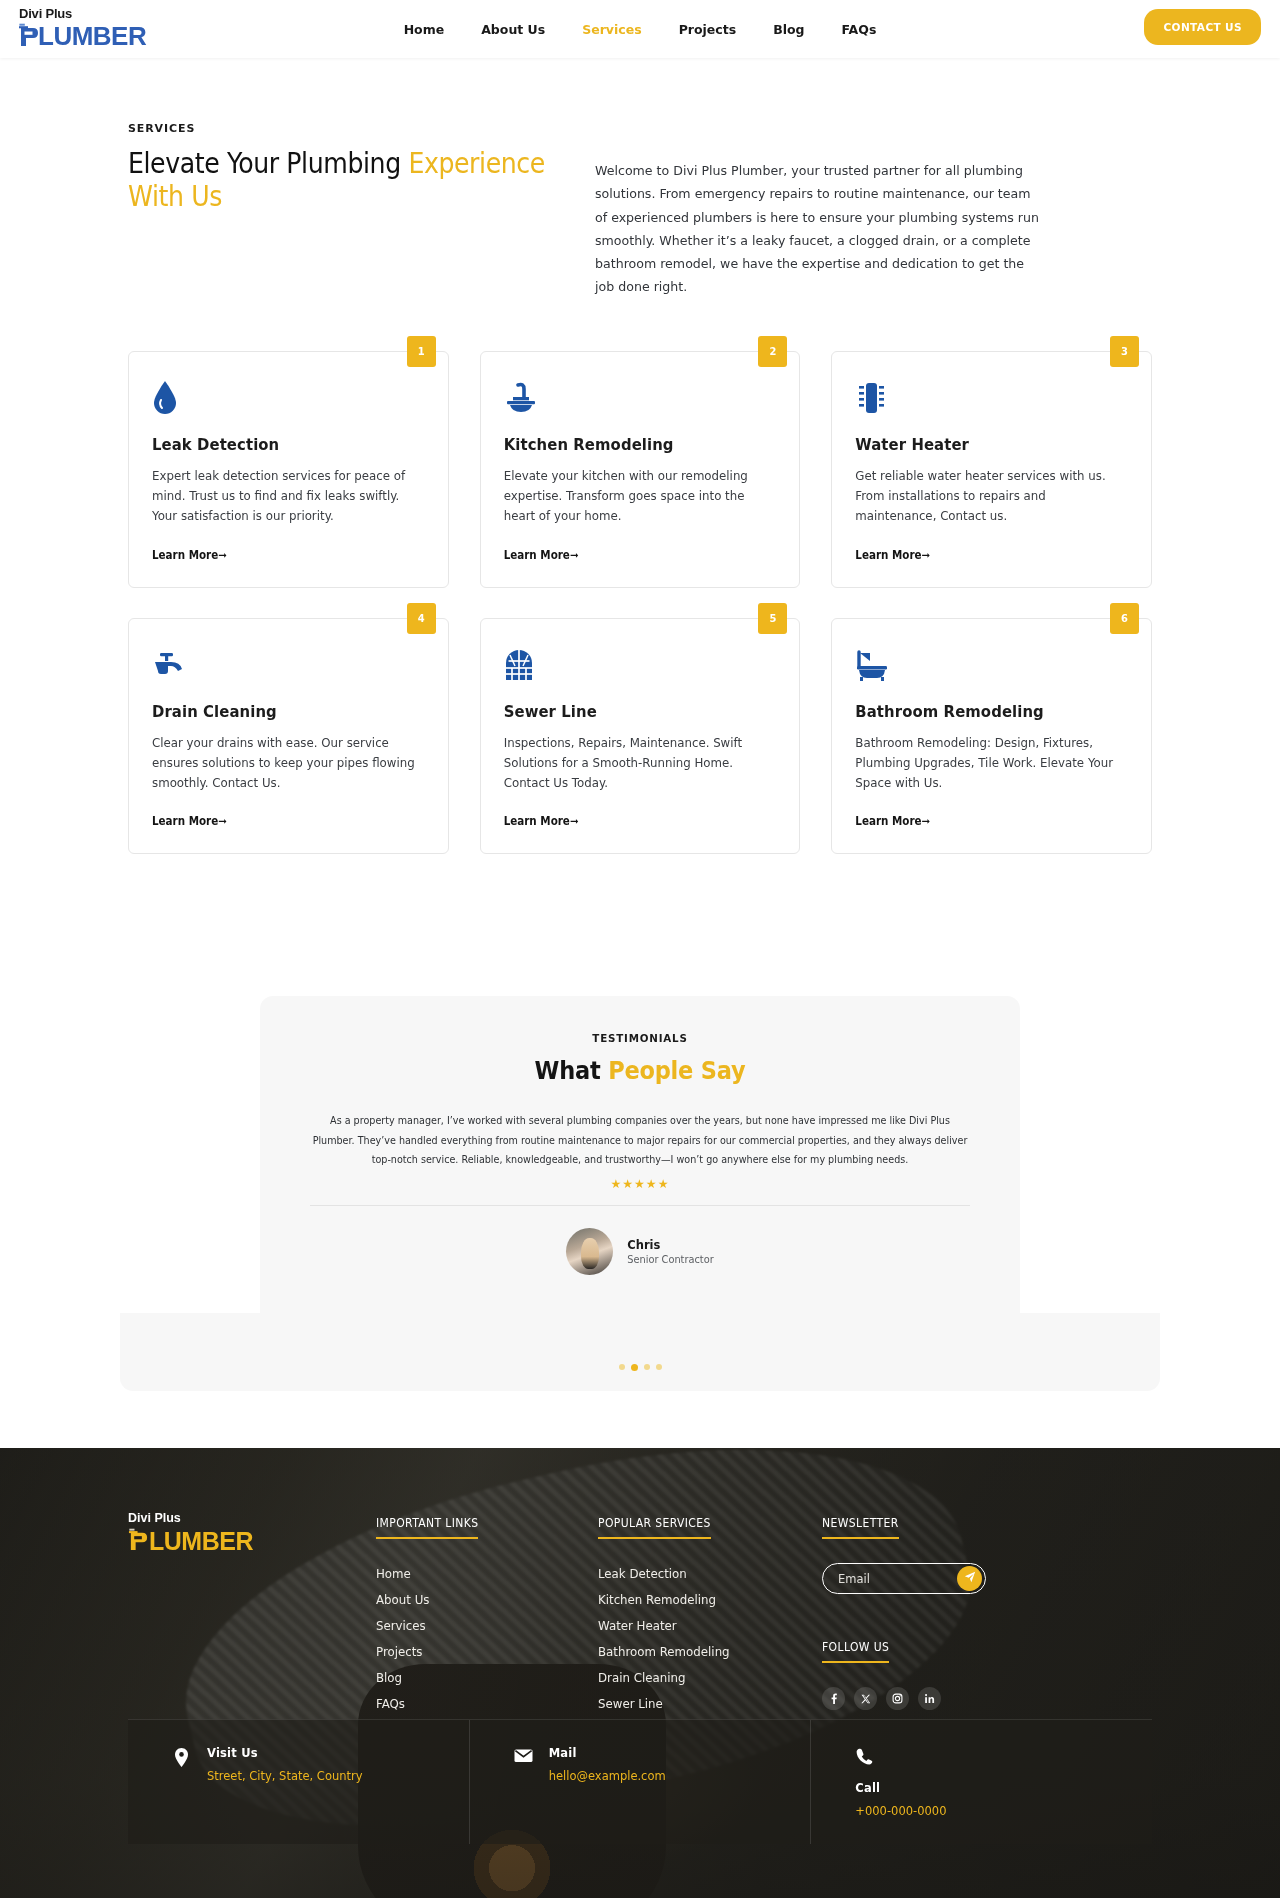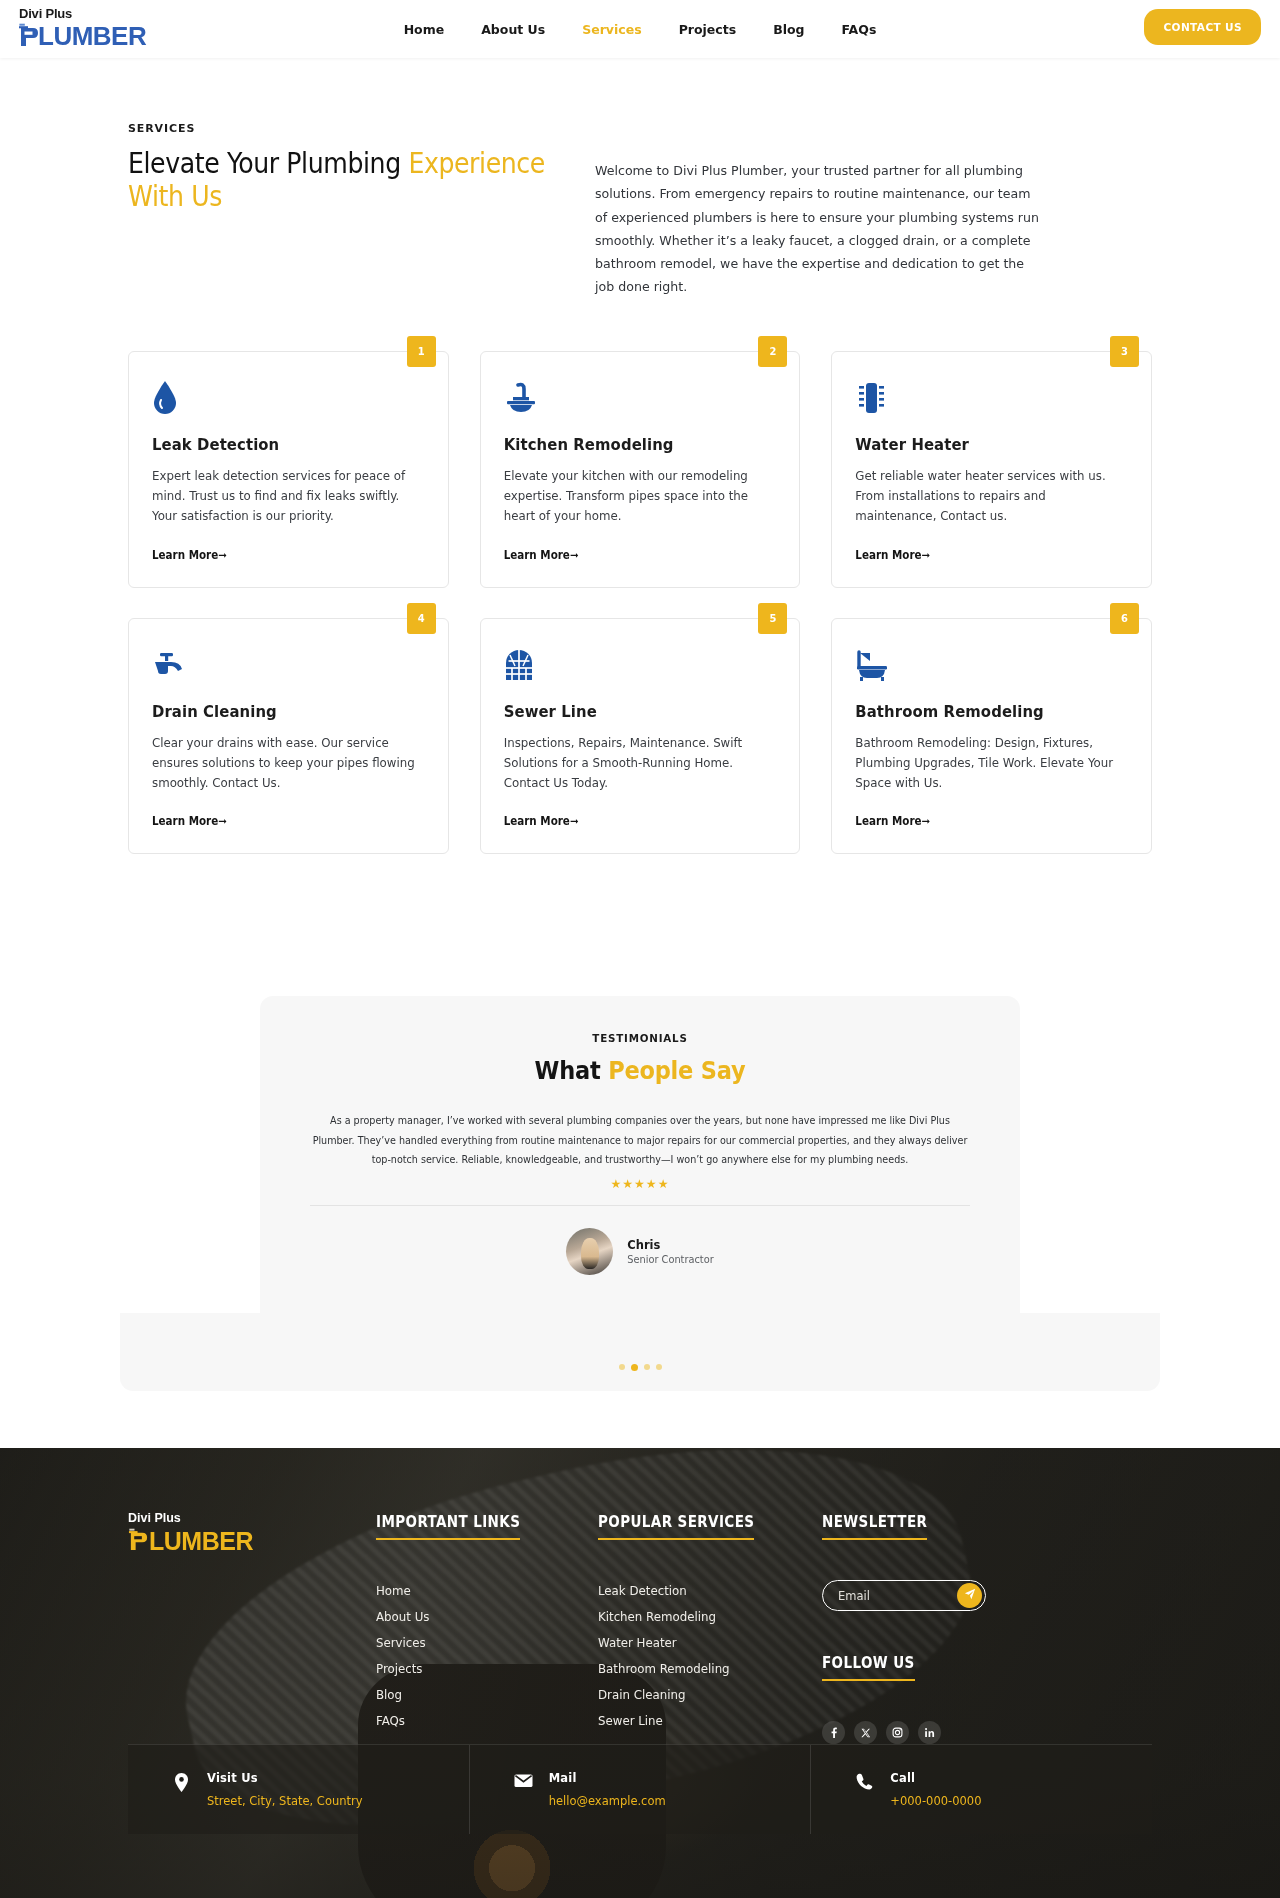--- a/index.html
+++ b/index.html
@@ -227,24 +227,24 @@
   .flogo-bottom { display:flex; align-items:center; }
   .flogo-word {
     font-family:"Liberation Sans", sans-serif;
     font-size:25px; font-weight:700; color:#eeb61d; letter-spacing:-0.5px;
   }
   .fabout-text {
     margin-top:24px; font-size:11.5px; line-height:1.88; color:#e9e7e2; max-width:192px;
   }
   .fheading {
     font-family:"DejaVu Sans Condensed","Liberation Sans Narrow","DejaVu Sans", sans-serif;
-    font-size:15px; font-weight:700; color:#ffffff; letter-spacing:0.4px;
+    font-size:12px; font-weight:400; color:#ffffff; letter-spacing:0.4px;
     padding-bottom:7px; display:inline-block;
     border-bottom:2px solid #eeb61d;
-    margin-bottom:40px;
+    margin-bottom:24px;
   }
   .flist { list-style:none; }
   .flist li { margin-bottom:7px; }
   .flist a {
     font-size:11.8px; color:#f0eee9; text-decoration:none;
   }
   .fc-links .flist { padding-left:0; }
   .fc-links .flist li { padding-left:0; }
   .news-field {
     display:flex; align-items:center; justify-content:space-between;
@@ -273,21 +273,21 @@
   .contact-bar {
     display:flex;
     background:rgba(30,29,25,0.62);
     border-top:1px solid rgba(255,255,255,0.10);
   }
   .contact-item {
     flex:1; padding:26px 0 26px 44px;
     display:flex; gap:16px; align-items:flex-start;
     border-right:1px solid rgba(255,255,255,0.12);
   }
-  .contact-item:last-child { border-right:none; }
+  .contact-item:last-child { border-right:none;flex-direction:column; }
   .contact-ico { width:19px; display:flex; justify-content:center; padding-top:2px; }
   .contact-label { font-size:11.5px; font-weight:700; color:#ffffff; margin-bottom:9px; letter-spacing:0.2px; }
   .contact-val { font-size:11.5px; color:#eeb61d; }
 </style>
 </head>
 <body>
 
 <div class="page">
 
   <div class="header">
@@ -352,21 +352,21 @@
         <div class="card-num">2</div>
         <div class="card-icon">
           <svg width="34" height="34" viewBox="0 0 34 34">
             <path d="M14 4 q6 -2 6 4 v9" stroke="#1d55a5" stroke-width="3.6" fill="none" stroke-linecap="round"></path>
             <rect x="9" y="16" width="16" height="3.3" fill="#1d55a5"></rect>
             <rect x="3" y="20" width="28" height="3.2" rx="1" fill="#1d55a5"></rect>
             <path d="M6 24 q2 7 11 7 q9 0 11 -7 Z" fill="#1d55a5"></path>
           </svg>
         </div>
         <div class="card-title">Kitchen Remodeling</div>
-        <div class="card-desc">Elevate your kitchen with our remodeling expertise. Transform pipes space into the heart of your home.</div>
+        <div class="card-desc">Elevate your kitchen with our remodeling expertise. Transform goes space into the heart of your home.</div>
         <a href="#" class="card-link">
             <span>Learn More</span>
             <span>➞</span>
           </a>
       </div>
 
       <div class="card">
         <div class="card-num">3</div>
         <div class="card-icon">
           <svg width="32" height="34" viewBox="0 0 32 34">

